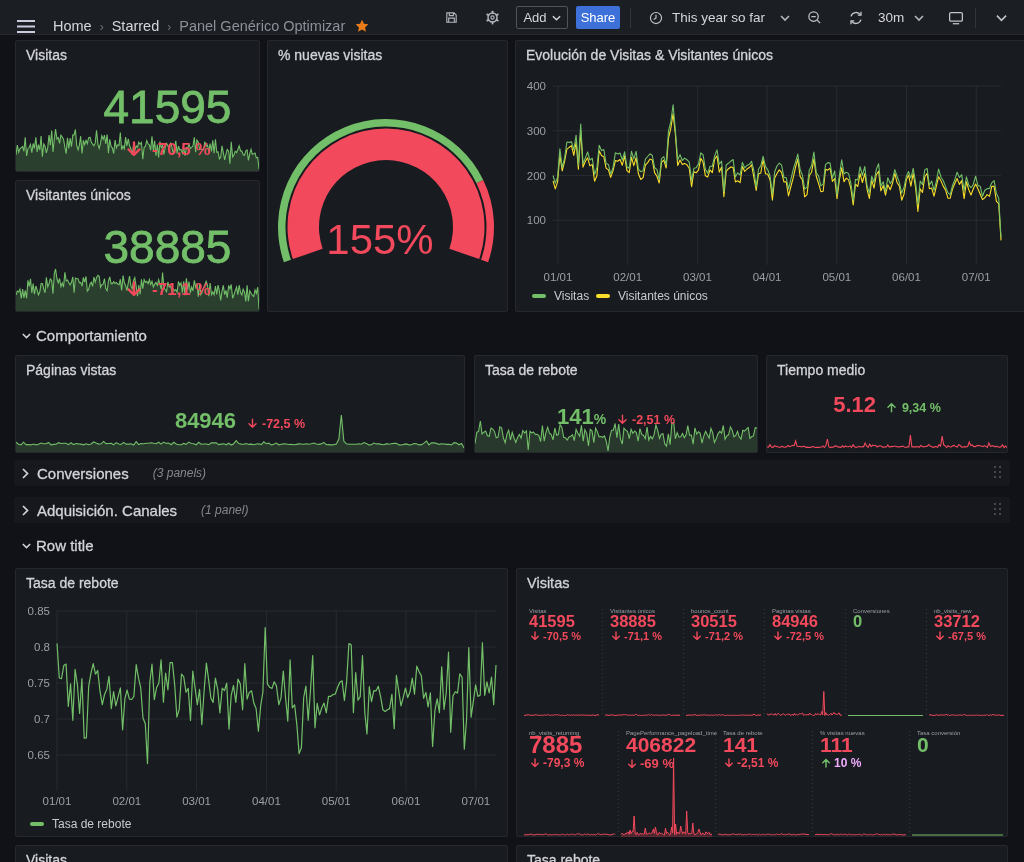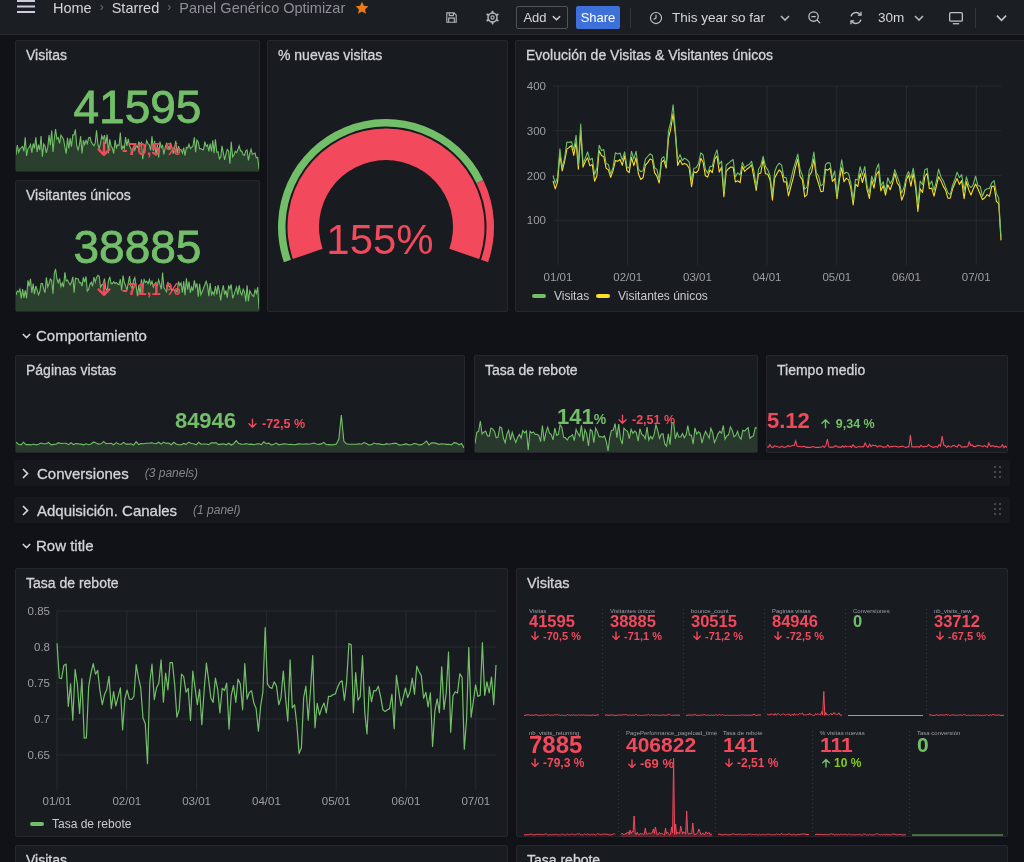--- a/index.html
+++ b/index.html
@@ -1,29 +1,29 @@
 <!DOCTYPE html>
 <html><head>
 <meta charset="utf-8">
 <style>
 * { margin:0; padding:0; box-sizing:border-box; }
 html,body { width:1024px; height:862px; background:#111217; overflow:hidden;
   font-family:"Liberation Sans", sans-serif; color:#ccccdc; }
 .nav { position:absolute; left:0; top:0; width:1024px; height:35px; background:#1b1e23;
-  border-bottom:1px solid #26282e; display:flex; align-items:flex-start; }
+  border-bottom:1px solid #26282e; display:flex; align-items:flex-end; }
 .crumb { font-size:14.5px; font-weight:500; color:#d5d6db; }
 .crumb.dim { color:#8e8f98; font-weight:400; }
 .sep { color:#6e7076; font-size:12px; margin:0 8px; }
-.panel { position:absolute; background:#181b1f; border:1px solid #25272c; border-radius:2px; }
+.panel { position:absolute; background:#181b1f; border:1px solid #25272c; border-radius:2px;padding-left:30px; }
 .ptitle { position:absolute; left:10px; top:6px; font-size:14px; font-weight:400; -webkit-text-stroke:0.3px #d3d4da; color:#d3d4da; white-space:nowrap; }
 .rowtitle { position:absolute; display:flex; align-items:center; font-size:15px; font-weight:400; -webkit-text-stroke:0.3px #d3d4da; color:#d3d4da; }
 .rowbar { position:absolute; left:14px; width:996px; height:26px; background:#17181d; border-radius:2px;
   display:flex; align-items:center; }
 .rowbar .t { font-size:15px; font-weight:400; -webkit-text-stroke:0.3px #d3d4da; color:#d3d4da; margin-left:8px; }
-.rowbar .c { font-size:12px; font-style:italic; color:#85868e; margin-left:16px; }
+.rowbar .c { font-size:12px; font-style:italic; color:#85868e; margin-left:24px; }
 .grip { position:absolute; right:6px; top:50%; transform:translateY(-50%); width:10px; height:14px; }
 .grip i { position:absolute; width:2px; height:2px; border-radius:1px; background:rgba(204,204,220,.35); }
 .bignum { position:absolute; width:100%; text-align:center; color:#73BF69; font-weight:400; -webkit-text-stroke:0.8px #73BF69; }
 .pct { position:absolute; width:100%; text-align:center; color:#F2495C; font-weight:700; }
 .gl { stroke:rgba(204,204,220,0.09); stroke-width:1; }
 .ax { fill:#9d9fa6; font-size:11.5px; font-family:"Liberation Sans",sans-serif; }
 .leg { position:absolute; display:flex; align-items:center; font-size:12px; color:#c9cad2; }
 .dash { width:14px; height:4px; border-radius:2px; margin-right:8px; }
 svg { position:absolute; overflow:visible; }
 svg.clip { overflow:hidden; }
@@ -231,21 +231,21 @@
         </svg>
     -2,51&nbsp;%</span>
   </div>
 </div>
 
 <div class="panel" style="left:766px;top:355px;width:242px;height:98px">
   <div class="ptitle">Tiempo medio</div>
   <svg class="clip" style="left:0;bottom:0" width="240" height="97" viewBox="0 0 242 97" preserveAspectRatio="none">
     <polyline points="0.0,92.0 1.5,92.1 3.0,89.6 4.6,92.2 6.1,92.4 7.6,90.6 9.1,91.4 10.7,91.8 12.2,92.3 13.7,92.1 15.2,91.1 16.7,92.3 18.3,92.1 19.8,91.8 21.3,90.5 22.8,91.7 24.4,91.1 25.9,90.3 27.4,90.7 28.9,86.0 30.4,91.3 32.0,91.5 33.5,91.5 35.0,92.0 36.5,91.3 38.1,91.6 39.6,92.4 41.1,92.1 42.6,92.5 44.1,92.4 45.7,91.5 47.2,91.7 48.7,92.5 50.2,92.4 51.7,92.4 53.3,92.2 54.8,92.3 56.3,90.9 57.8,92.4 59.4,90.6 60.9,84.0 62.4,91.9 63.9,92.4 65.4,92.1 67.0,92.2 68.5,90.9 70.0,91.1 71.5,91.9 73.1,92.1 74.6,92.4 76.1,90.8 77.6,92.2 79.1,90.9 80.7,91.7 82.2,91.8 83.7,91.1 85.2,92.4 86.8,89.8 88.3,91.7 89.8,92.4 91.3,92.0 92.8,91.3 94.4,92.2 95.9,91.5 97.4,91.8 98.9,88.0 100.5,91.1 102.0,92.4 103.5,89.1 105.0,91.6 106.5,90.2 108.1,90.7 109.6,90.3 111.1,92.0 112.6,91.1 114.2,90.8 115.7,91.5 117.2,92.3 118.7,91.8 120.2,92.2 121.8,90.0 123.3,92.1 124.8,91.6 126.3,91.6 127.8,91.3 129.4,91.2 130.9,91.6 132.4,92.2 133.9,91.6 135.5,91.6 137.0,91.1 138.5,91.9 140.0,92.4 141.5,91.7 143.1,91.8 144.6,80.0 146.1,92.0 147.6,91.9 149.2,91.9 150.7,91.9 152.2,91.5 153.7,92.3 155.2,90.4 156.8,91.7 158.3,91.9 159.8,91.3 161.3,91.5 162.9,89.5 164.4,91.0 165.9,91.6 167.4,92.4 168.9,91.9 170.5,91.5 172.0,92.2 173.5,89.7 175.0,91.1 176.6,81.0 178.1,89.8 179.6,90.7 181.1,92.5 182.6,90.8 184.2,91.8 185.7,92.0 187.2,90.8 188.7,90.4 190.3,91.6 191.8,92.1 193.3,89.8 194.8,90.5 196.3,92.1 197.9,92.0 199.4,91.6 200.9,92.0 202.4,91.5 203.9,87.0 205.5,90.5 207.0,90.0 208.5,91.6 210.0,91.6 211.6,90.7 213.1,90.4 214.6,90.7 216.1,91.0 217.6,91.7 219.2,90.6 220.7,91.4 222.2,92.4 223.7,88.0 225.3,91.4 226.8,90.9 228.3,90.8 229.8,91.9 231.3,91.2 232.9,92.0 234.4,92.1 235.9,91.9 237.4,89.8 239.0,92.5 240.5,91.0 242.0,92.5" fill="none" stroke="#F2495C" stroke-width="1.1"></polyline>
   </svg>
-  <div style="position:absolute;left:0;top:52px;width:100%;text-align:left;white-space:nowrap">
+  <div style="position:absolute;left:0;top:36px;width:100%;text-align:center;white-space:nowrap">
     <span style="color:#F2495C;font-size:22px;font-weight:700">5.12</span>
     <span style="color:#73BF69;font-size:12.5px;font-weight:700">
     <svg style="position:static;vertical-align:-2px;margin-left:5px" width="13" height="13" viewBox="0 0 24 24" fill="none" stroke="#73BF69" stroke-width="2.6" stroke-linecap="round" stroke-linejoin="round">
           <path d="M12 20V5M5.5 11.5L12 5l6.5 6.5"></path>
         </svg>
     9,34&nbsp;%</span>
   </div>
 </div>
 
 <div class="rowbar" style="top:460px">
@@ -410,21 +410,21 @@
       <div class="cpct" style="top:26px;color:#F2495C;font-size:12px"><svg style="position:static;vertical-align:-2px;margin-right:2px" width="12" height="12" viewBox="0 0 24 24" fill="none" stroke="#F2495C" stroke-width="2.8" stroke-linecap="round" stroke-linejoin="round">
           <path d="M12 4v15M5.5 12.5L12 19l6.5-6.5"></path>
         </svg>-2,51&nbsp;%</div>
       <svg style="left:3px;top:27px;overflow:visible" width="91" height="80" viewBox="0 0 91 80">
         <polyline points="0.0,77.8 1.0,77.0 2.0,77.1 3.0,77.7 4.0,77.9 5.1,77.8 6.1,77.9 7.1,76.8 8.1,77.9 9.1,77.7 10.1,77.9 11.1,77.6 12.1,78.0 13.1,77.4 14.2,77.3 15.2,76.7 16.2,77.4 17.2,77.5 18.2,77.4 19.2,77.8 20.2,77.1 21.2,77.6 22.2,76.8 23.3,77.8 24.3,77.6 25.3,77.9 26.3,77.3 27.3,77.9 28.3,77.5 29.3,77.7 30.3,77.2 31.3,77.3 32.4,77.0 33.4,77.9 34.4,77.6 35.4,77.5 36.4,77.5 37.4,77.8 38.4,77.3 39.4,77.8 40.4,78.0 41.5,77.1 42.5,77.9 43.5,77.6 44.5,77.3 45.5,77.7 46.5,77.5 47.5,77.9 48.5,77.6 49.5,77.1 50.6,77.3 51.6,77.0 52.6,78.0 53.6,77.8 54.6,77.7 55.6,77.6 56.6,77.6 57.6,77.7 58.6,76.9 59.7,77.6 60.7,77.4 61.7,77.6 62.7,77.7 63.7,76.3 64.7,77.6 65.7,77.7 66.7,77.4 67.7,77.9 68.8,77.3 69.8,77.4 70.8,77.0 71.8,76.9 72.8,78.0 73.8,77.7 74.8,77.8 75.8,77.1 76.8,77.8 77.9,77.9 78.9,77.8 79.9,77.5 80.9,77.4 81.9,77.7 82.9,77.0 83.9,77.4 84.9,76.7 85.9,77.3 87.0,77.1 88.0,77.3 89.0,77.6 90.0,77.4 91.0,77.6" fill="none" stroke="#F2495C" stroke-width="1"></polyline>
       </svg>
     </div>
     <div class="cell" style="left:295px;top:161px;width:97px">
       <div class="clabel" style="top:0px">% visitas nuevas</div>
       <div class="cnum" style="top:5px;color:#F2495C;font-size:21px">111</div>
-      <div class="cpct" style="top:26px;color:#84cc16;font-size:12px"><svg style="position:static;vertical-align:-2px;margin-right:2px" width="12" height="12" viewBox="0 0 24 24" fill="none" stroke="#73BF69" stroke-width="2.8" stroke-linecap="round" stroke-linejoin="round">
+      <div class="cpct" style="top:26px;color:#f0abfc;font-size:12px"><svg style="position:static;vertical-align:-2px;margin-right:2px" width="12" height="12" viewBox="0 0 24 24" fill="none" stroke="#73BF69" stroke-width="2.8" stroke-linecap="round" stroke-linejoin="round">
           <path d="M12 20V5M5.5 11.5L12 5l6.5 6.5"></path>
         </svg>10&nbsp;%</div>
       <svg style="left:3px;top:27px;overflow:visible" width="91" height="80" viewBox="0 0 91 80">
         <polyline points="0.0,77.9 1.0,77.6 2.0,77.1 3.0,77.7 4.0,77.8 5.1,77.2 6.1,77.8 7.1,77.4 8.1,77.7 9.1,77.7 10.1,77.5 11.1,77.7 12.1,77.6 13.1,77.7 14.2,77.9 15.2,76.9 16.2,76.7 17.2,77.4 18.2,77.1 19.2,77.8 20.2,78.0 21.2,77.2 22.2,78.0 23.3,77.2 24.3,77.9 25.3,77.1 26.3,77.5 27.3,77.8 28.3,77.4 29.3,77.4 30.3,77.3 31.3,77.6 32.4,78.0 33.4,77.1 34.4,77.3 35.4,77.9 36.4,77.4 37.4,77.8 38.4,77.7 39.4,77.7 40.4,77.9 41.5,77.6 42.5,77.7 43.5,77.5 44.5,77.2 45.5,77.9 46.5,77.9 47.5,77.9 48.5,77.1 49.5,77.3 50.6,77.2 51.6,77.9 52.6,77.8 53.6,78.0 54.6,77.2 55.6,77.7 56.6,77.7 57.6,78.0 58.6,77.7 59.7,77.6 60.7,77.2 61.7,76.9 62.7,76.9 63.7,77.8 64.7,77.5 65.7,77.9 66.7,77.6 67.7,77.9 68.8,77.0 69.8,78.0 70.8,77.9 71.8,77.2 72.8,77.9 73.8,77.6 74.8,77.9 75.8,77.8 76.8,77.6 77.9,76.8 78.9,77.6 79.9,76.9 80.9,77.9 81.9,77.7 82.9,78.0 83.9,77.5 84.9,77.6 85.9,77.5 87.0,78.0 88.0,78.0 89.0,77.9 90.0,77.8 91.0,77.6" fill="none" stroke="#F2495C" stroke-width="1"></polyline>
       </svg>
     </div>
     <div class="cell" style="left:392px;top:161px;width:97px">
       <div class="clabel" style="top:0px">Tasa conversión</div>
       <div class="cnum" style="top:5px;color:#73BF69;font-size:21px">0</div>
       <svg style="left:3px;top:27px;overflow:visible" width="91" height="80" viewBox="0 0 91 80">

